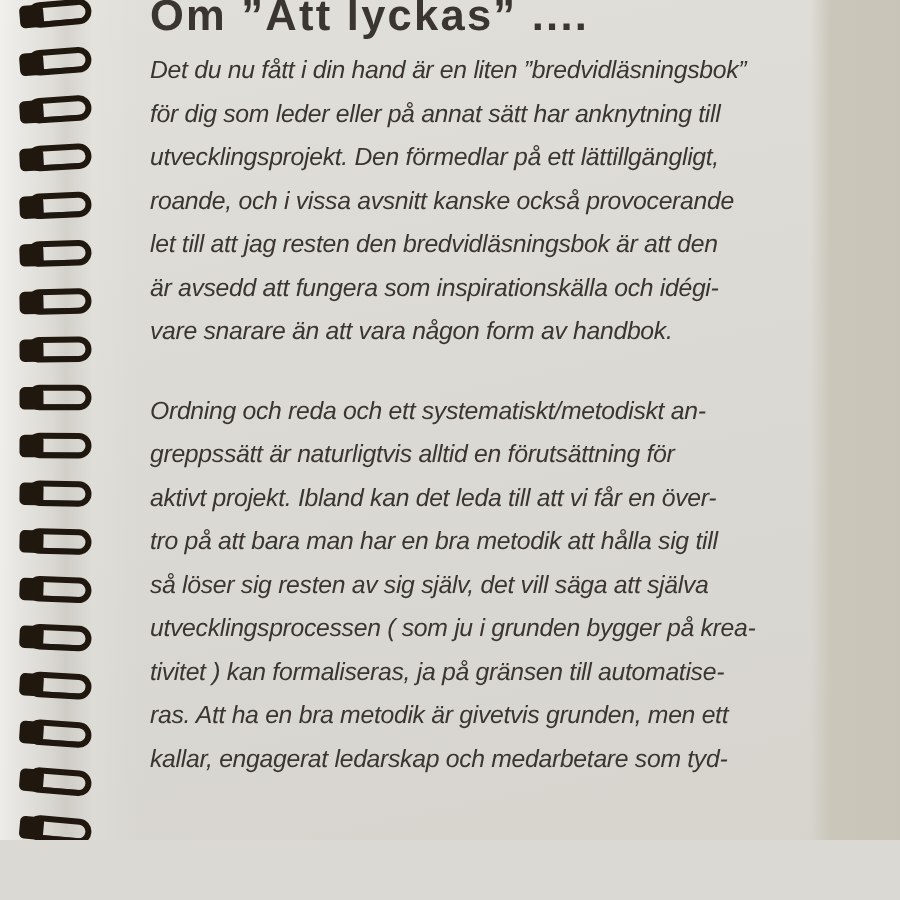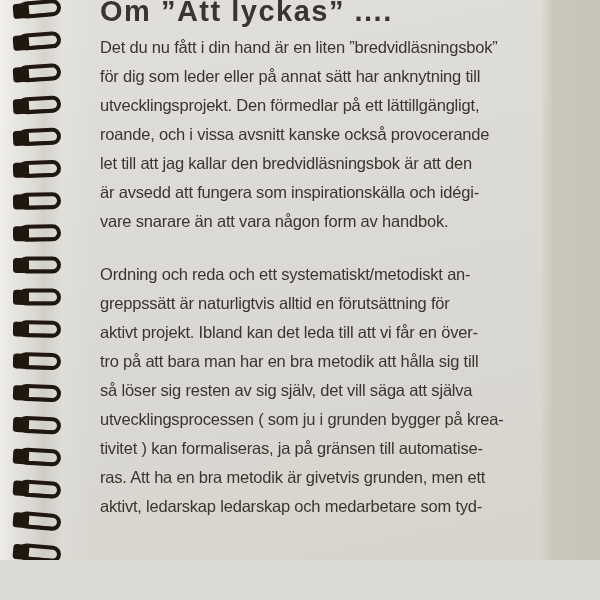--- a/index.html
+++ b/index.html
@@ -50,21 +50,21 @@
     color: var(--text, #3a3531);
   }
   .page-title {
     margin-top: -7px;
     font-size: 29px;
     font-weight: bold;
     letter-spacing: 1.5px;
     white-space: nowrap;
     line-height: 36px;
   }
-  .para { margin-top: 4px; }
+  .para { margin-top: 4px; font-style: italic; }
   .para.second { margin-top: 24px; }
   .text-line {
     font-size: 16.5px;
     letter-spacing: -0.2px;
     line-height: 29px;
     white-space: nowrap;
   }
   
   .binding {
     position: absolute;
@@ -91,35 +91,35 @@
     <div class="background-strip"></div>
 
     <div class="page-text">
       <h1 class="page-title">Om ”Att lyckas” ....</h1>
 
       <div class="para first">
           <div class="text-line">Det du nu fått i din hand är en liten ”bredvidläsningsbok”</div>
           <div class="text-line">för dig som leder eller på annat sätt har anknytning till</div>
           <div class="text-line">utvecklingsprojekt. Den förmedlar på ett lättillgängligt,</div>
           <div class="text-line">roande, och i vissa avsnitt kanske också provocerande</div>
-          <div class="text-line">let till att jag kallar den bredvidläsningsbok är att den</div>
+          <div class="text-line">let till att jag resten den bredvidläsningsbok är att den</div>
           <div class="text-line">är avsedd att fungera som inspirationskälla och idégi-</div>
           <div class="text-line">vare snarare än att vara någon form av handbok.</div>
         </div>
 
       <div class="para second">
           <div class="text-line">Ordning och reda och ett systematiskt/metodiskt an-</div>
           <div class="text-line">greppssätt är naturligtvis alltid en förutsättning för</div>
           <div class="text-line">aktivt projekt. Ibland kan det leda till att vi får en över-</div>
           <div class="text-line">tro på att bara man har en bra metodik att hålla sig till</div>
           <div class="text-line">så löser sig resten av sig själv, det vill säga att själva</div>
           <div class="text-line">utvecklingsprocessen ( som ju i grunden bygger på krea-</div>
           <div class="text-line">tivitet ) kan formaliseras, ja på gränsen till automatise-</div>
           <div class="text-line">ras. Att ha en bra metodik är givetvis grunden, men ett</div>
-          <div class="text-line">aktivt, ledarskap ledarskap och medarbetare som tyd-</div>
+          <div class="text-line">kallar, engagerat ledarskap och medarbetare som tyd-</div>
         </div>
     </div>
   </div>
 
   <div class="binding">
       <div class="coil" style="transform: rotate(-5deg);">
     <svg viewBox="0 0 52 22" xmlns="http://www.w3.org/2000/svg">
       <rect x="8" y="4.5" width="39" height="13" rx="6.5" fill="none" stroke="currentColor" stroke-width="4"></rect>
       <rect x="1" y="4" width="16" height="15" rx="3.5" fill="currentColor"></rect>
       <rect x="13" y="15.5" width="30" height="3.5" rx="1.75" fill="currentColor" opacity="0.85"></rect>

